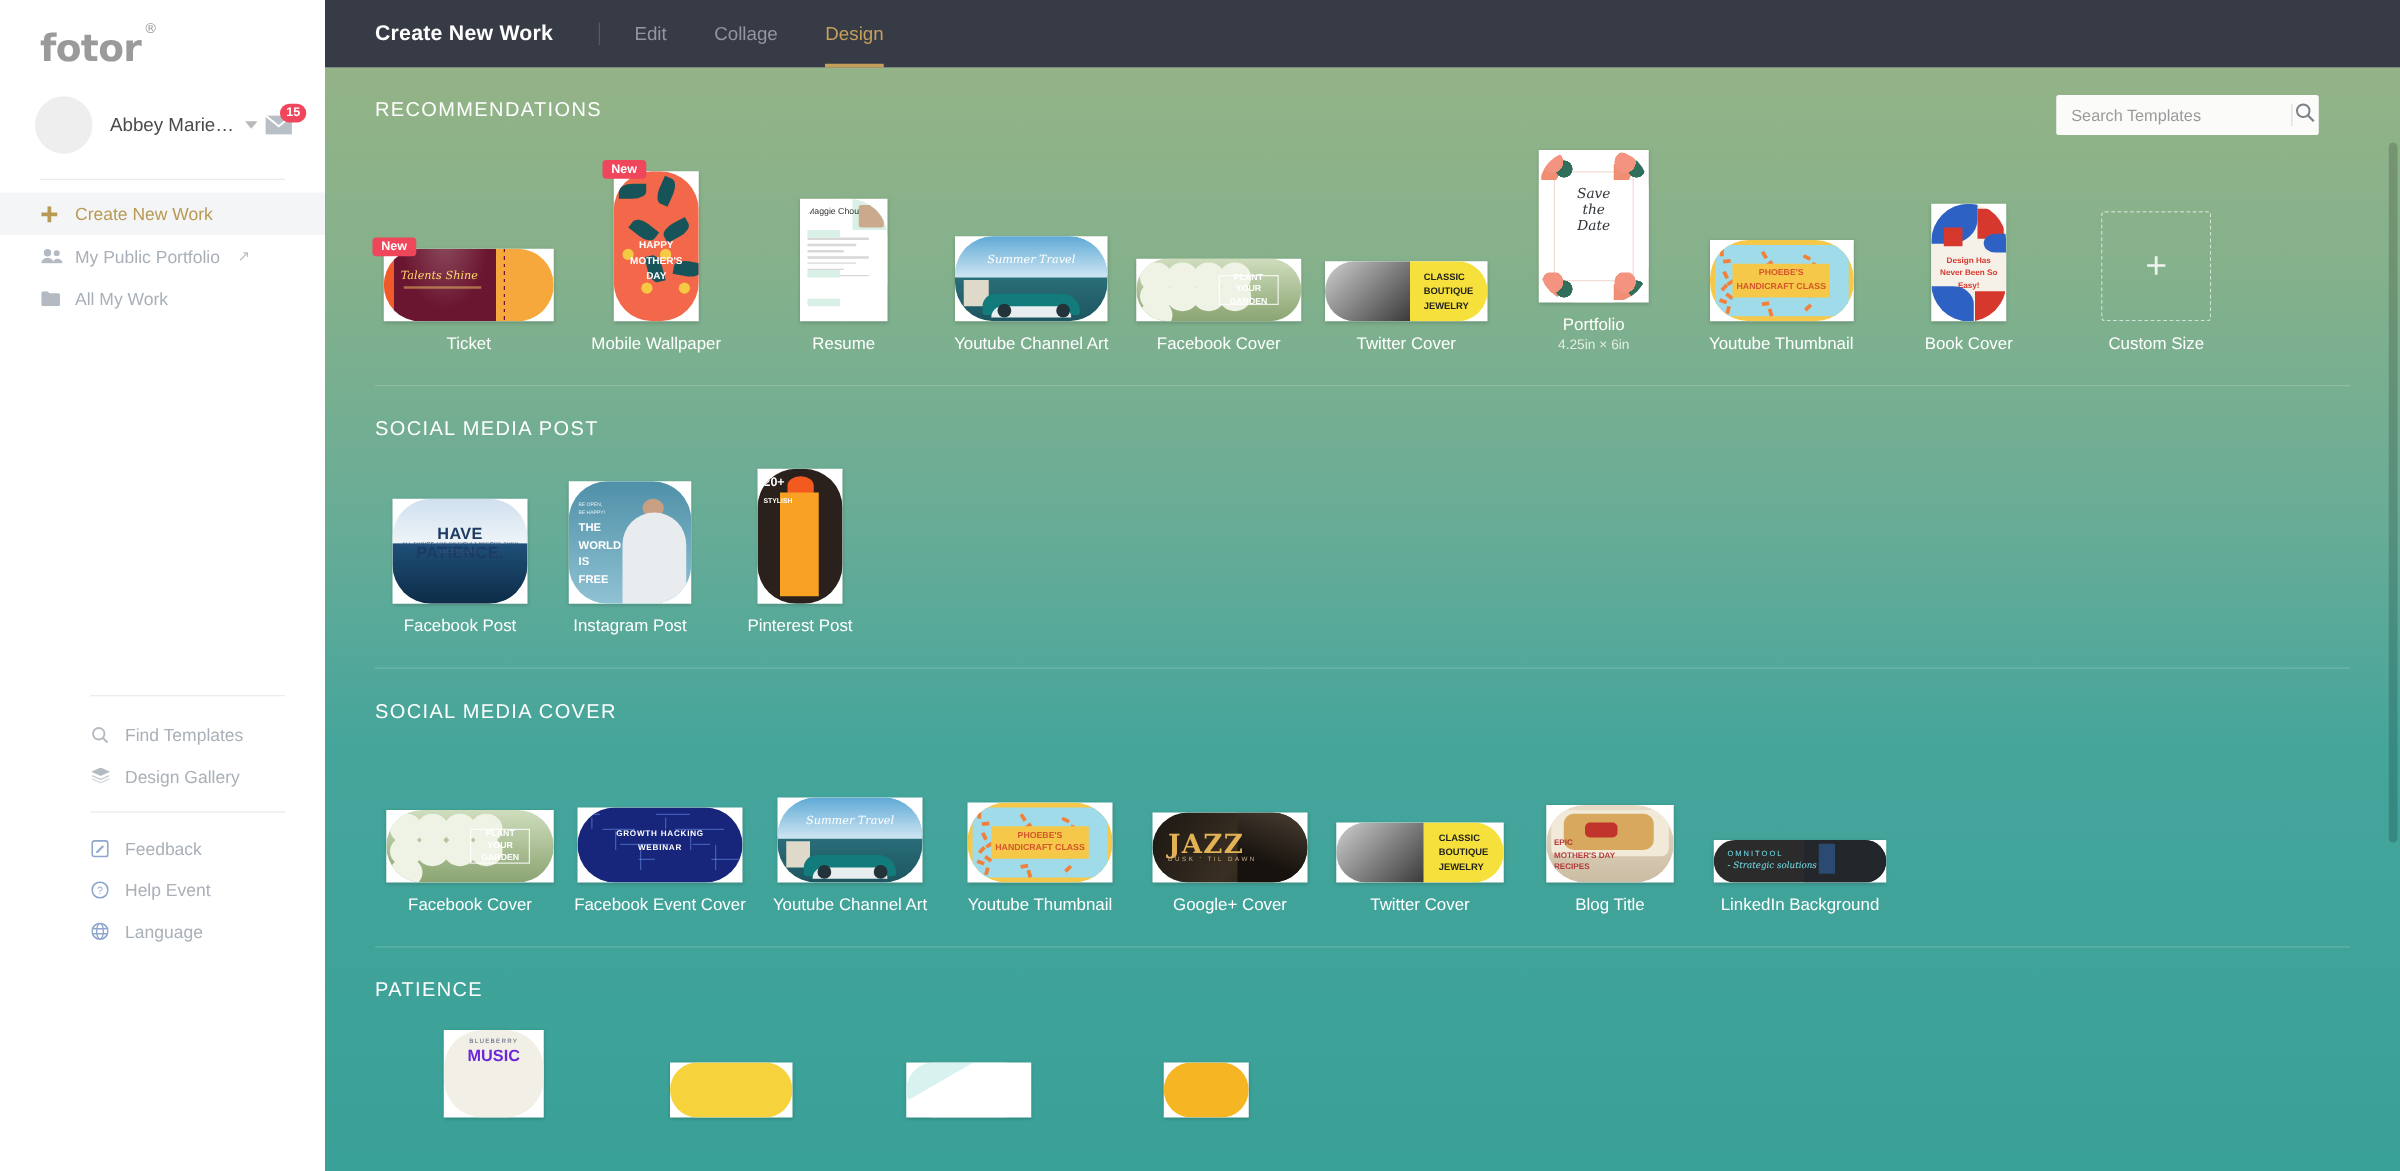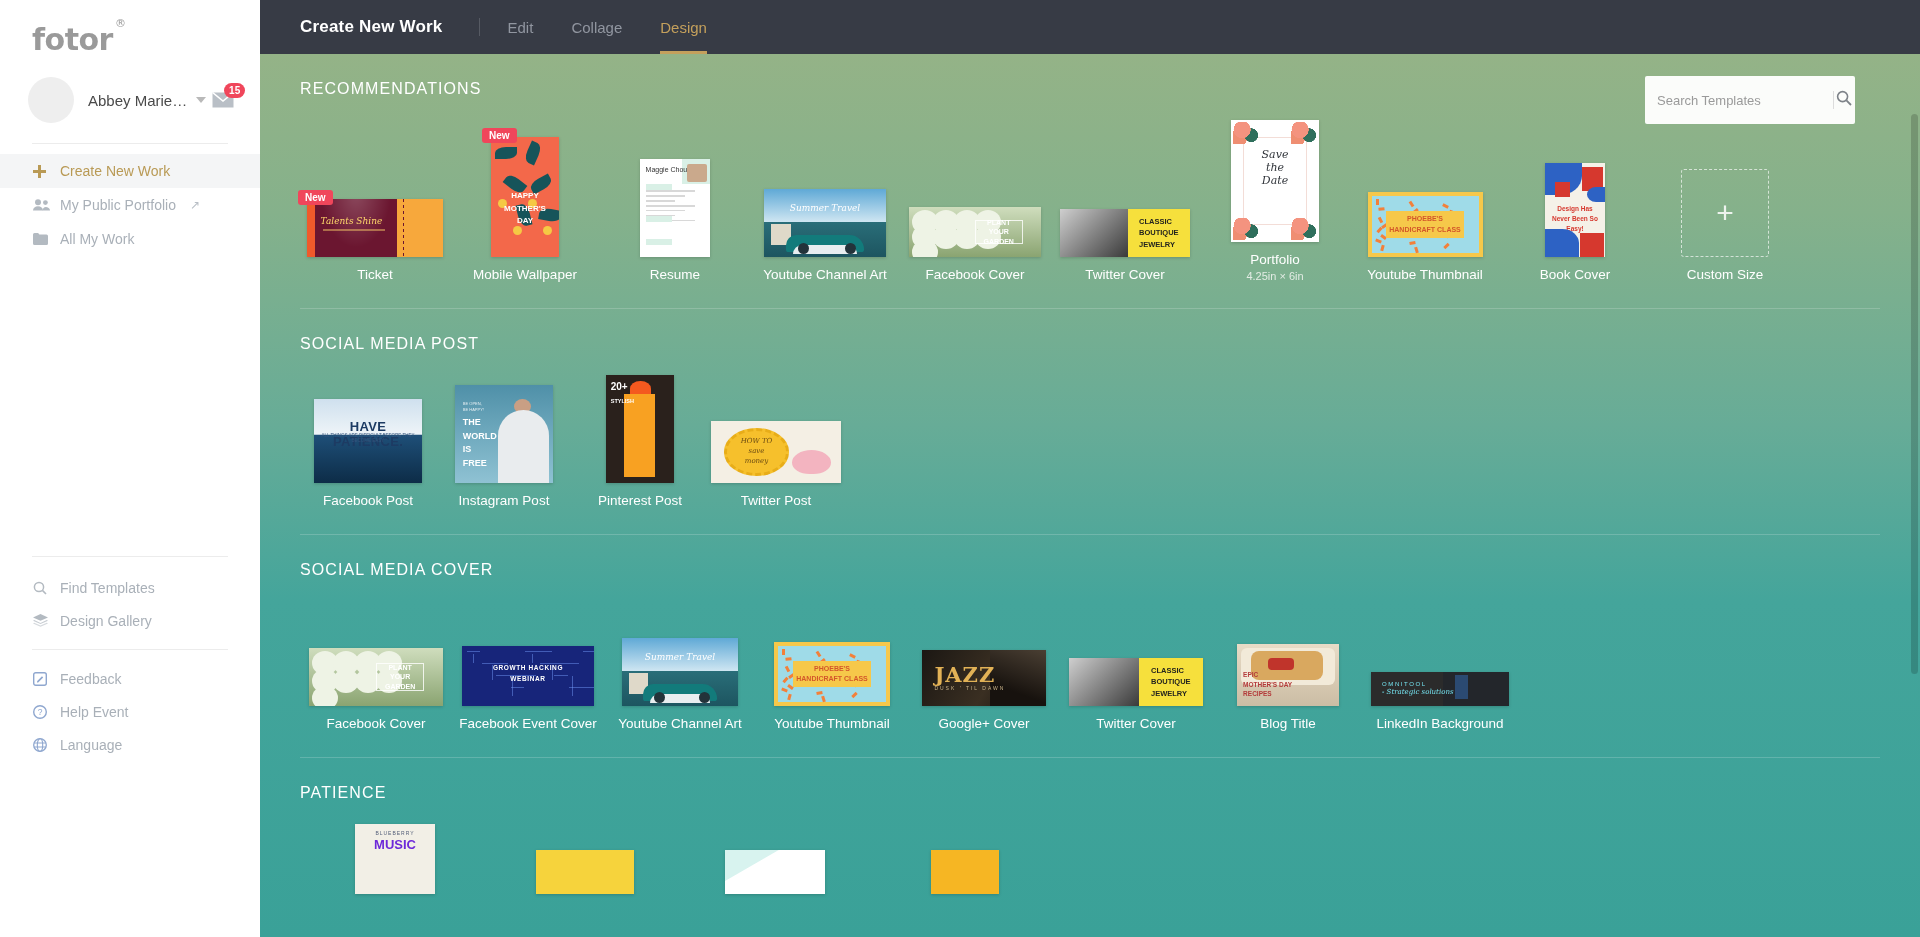--- a/index.html
+++ b/index.html
@@ -37,21 +37,21 @@
   .nav { margin-top: 10px; }
   .nav-item {
     display: flex; align-items: center; height: 34px; padding-left: 33px;
     font-size: 14px; color: #a9b0b8; cursor: pointer; position: relative;
   }
   .nav-item .nv-ico { width: 22px; display: flex; align-items: center; color: #b3bac1; }
   .nav-item.active { background: #f4f5f6; color: #b99a55; }
   .nav-item.active .nv-ico { color: #b99a55; }
   .nav-label { margin-left: 5px; white-space: nowrap; }
   .ext-arrow { margin-left: 14px; color: #b9bfc6; font-size: 12px; }
-  .bottom-nav { position: absolute; bottom: 176px; left: 0; right: 0; }
+  .bottom-nav { position: absolute; bottom: 176px; left: 0; right: 0; padding-left: 40px; }
   .bottom-divider { height: 1px; background: #ececec; margin: 0 32px 14px 32px; }
   .bottom-nav .nav-item { height: 33px; }
   .sep2 { height: 1px; background: #ececec; margin: 12px 32px; }
 
   
   .main { flex: 1; height: 937px; position: relative; overflow: hidden; }
   .topbar {
     height: 54px; background: #373b45; display: flex; align-items: center;
     padding-left: 40px; position: relative; z-index: 5;
   }
@@ -68,21 +68,21 @@
   }
 
   .canvas {
     position: absolute; top: 54px; left: 0; right: 0; bottom: 0;
     background: linear-gradient(180deg, #94b387 0%, #85b18b 18%, #67ac97 42%, #44a59b 62%, #3aa198 100%);
     overflow: hidden;
   }
   .scroll-inner { padding: 0 0 0 0; position: relative; }
 
   .search-box {
-    position: absolute; right: 65px; top: 22px; width: 210px; height: 48px;
+    position: absolute; right: 65px; top: 22px; width: 210px; height: 32px;
     background: rgba(255,255,255,.96); display: flex; align-items: center;
     border-radius: 2px; z-index: 6;
   }
   .search-box input {
     border: 0; outline: 0; background: transparent; flex: 1; height: 30px;
     padding-left: 12px; font-size: 13px; color: #6a6a6a;
     font-family: "Liberation Sans", sans-serif;
   }
   .search-box input::placeholder { color: #9a9a9a; }
   .search-divider { width: 1px; height: 18px; background: #dcdcdc; }
@@ -110,21 +110,21 @@
     width: 88px; height: 88px; border: 1px dashed rgba(255,255,255,.65);
     display: flex; align-items: center; justify-content: center; border-radius: 3px;
   }
   .plus-big { color: rgba(255,255,255,.85); font-size: 30px; line-height: 1; font-weight: 300; }
 
   
   .scrollbar { position: absolute; right: 2px; top: 60px; width: 7px; height: 560px;
                background: rgba(0,0,0,.17); border-radius: 4px; z-index: 8; }
 
   
-  .t { width:100%; height:100%; position: relative; overflow: hidden; }
+  .t { width:100%; height:100%; position: relative; overflow: hidden; border-radius: 31px; }
   .ticket { background: linear-gradient(90deg,#f05a2b 0%,#f05a2b 6%, #6b1630 6%, #6b1630 66%, #f7a83c 66%, #f7a83c 100%); text-align: right; }
   .ticket .curtain { position:absolute; left:6%; top:0; width:60%; height:100%;
      background: radial-gradient(ellipse at 50% -10%, rgba(255,255,255,.22), rgba(255,255,255,0) 60%); }
   .ticket .ttl { position:absolute; left:10%; top:30%; color:#ffd86b; font-size:9px;
      font-family:"DejaVu Serif", serif; font-style: italic; }
   .ticket .sub { position:absolute; left:12%; top:52%; width:45%; height:2px; background: rgba(255,216,107,.45);}
   .ticket .stub { position:absolute; right:0; top:0; width:34%; height:100%;}
   .ticket .stub:after{content:""; position:absolute; left:6px; top:0; bottom:0; width:1px;
      background: repeating-linear-gradient(180deg,#6b1630 0 3px, transparent 3px 6px);}
   .mothers { background:#f3684a; }
@@ -581,31 +581,20 @@
                     <div class="t pinpost">
                       <div class="hat"></div>
                       <div class="coat"></div>
                       <div class="n">20+</div>
                       <div class="n2">STYLISH</div>
                     </div>
                   </div>
                 </div>
                 <div class="card-label">Pinterest Post</div>
               </div>
-              <div class="card" style="width: 136px;">
-                <div class="tag-holder">
-                  <div class="thumb" style="width: 130px; height: 62px;">
-                    <div class="t twpost">
-                      <div class="coin">HOW TO<br>save<br>money</div>
-                      <div class="pig"></div>
-                    </div>
-                  </div>
-                </div>
-                <div class="card-label">Twitter Post</div>
-              </div>
             </div>
           </div>
           <div class="hr" style="margin: 26px 40px 0px;"></div>
           <div class="section">
             <div class="section-title">SOCIAL MEDIA COVER</div>
             <div class="row" style="margin-top: 22px; min-height: 130px;">
               <div class="card" style="width: 152px;">
                 <div class="tag-holder">
                   <div class="thumb" style="width: 134px; height: 58px;">
                     <div class="t garden">

